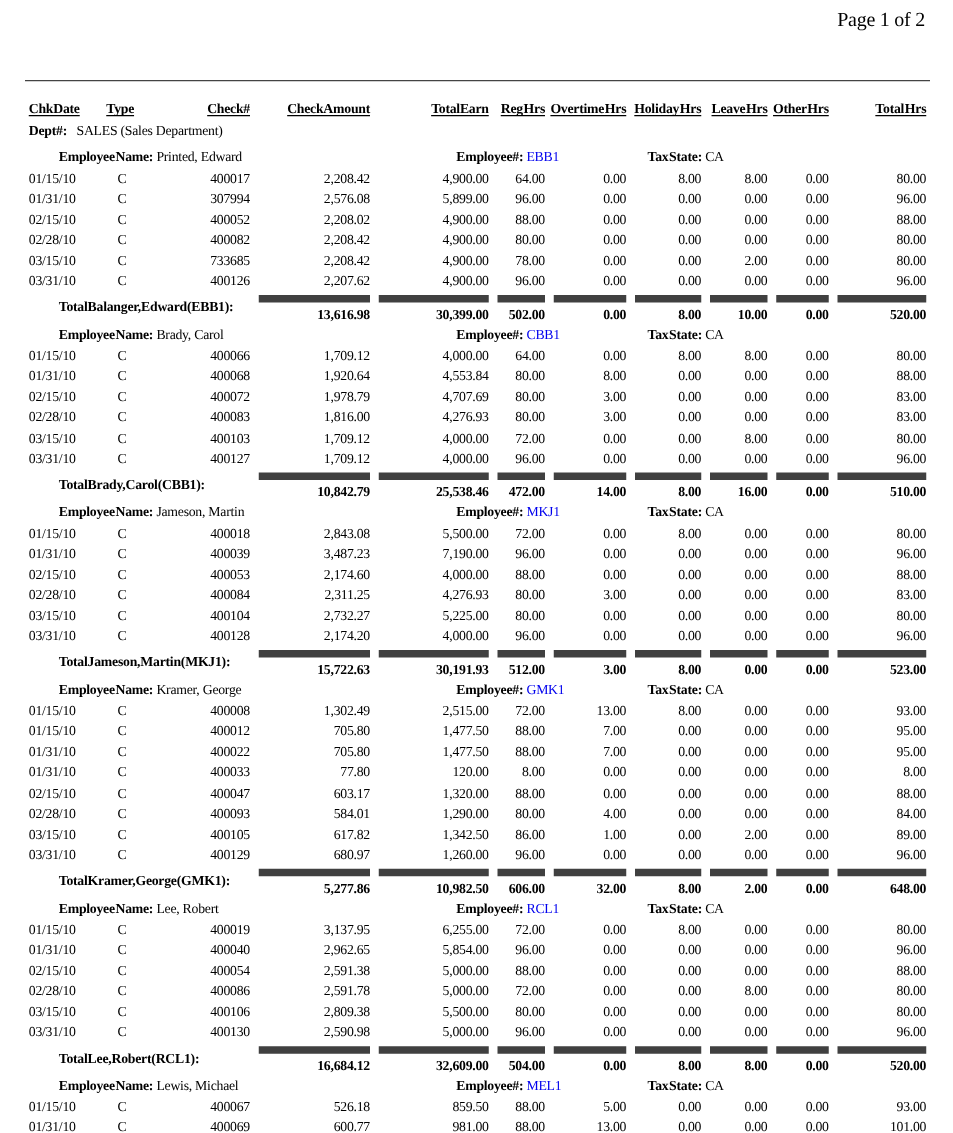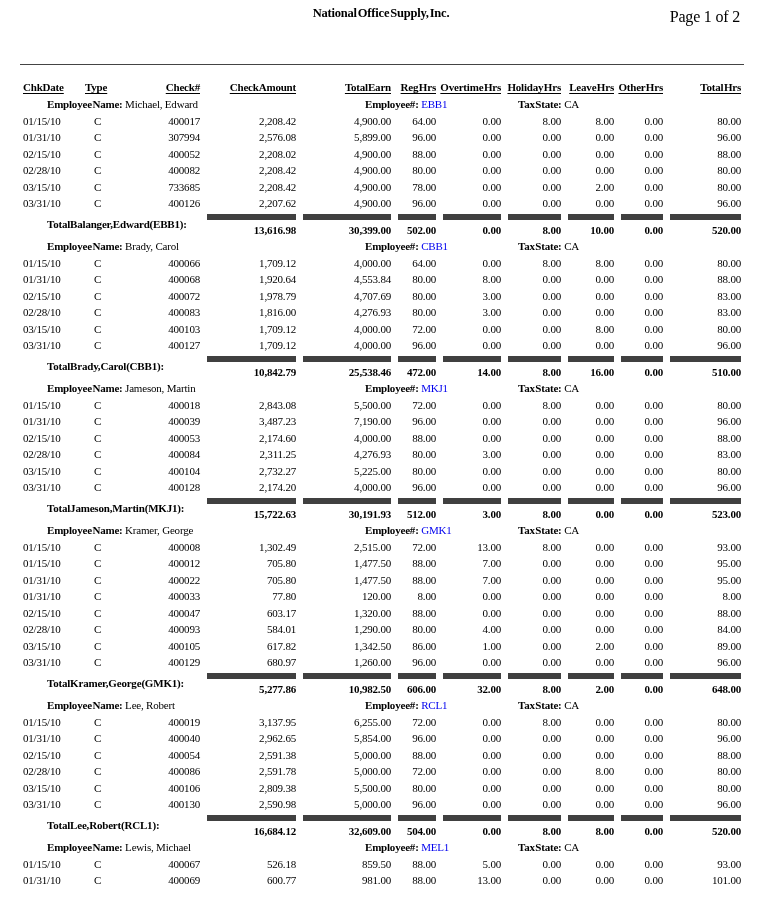--- a/index.html
+++ b/index.html
@@ -43,21 +43,20 @@
   .total-values{display:grid;grid-template-columns:96px 95px 45px 65px 60px 53px 49px 78px;margin-left:178px;}
   .tcell{border-top:6px solid #f9a8d4;margin-left:7px;text-align:right;font-weight:bold;font-size:11px;padding-top:3px;line-height:14px;white-space:nowrap;}
 </style>
 </head>
 <body>
 
 <div class="page">
 
   <header class="hdr">
     <div class="hdr-center">
-      <div class="company">National Office Supply, Inc.</div>
     </div>
     <div class="hdr-right">Page 1 of 2</div>
     <div class="rule"></div>
   </header>
 
   <table class="grid cols">
     <colgroup>
       <col style="width:63px">
         <col style="width:37px">
         <col style="width:78px">
@@ -80,25 +79,29 @@
         <th class="c6">Reg Hrs</th>
         <th class="c7">Overtime Hrs</th>
         <th class="c8">Holiday Hrs</th>
         <th class="c9">Leave Hrs</th>
         <th class="c10">Other Hrs</th>
         <th class="c11">Total Hrs</th>
       </tr>
     </thead>
   </table>
 
+  <div class="dept">
+    <span class="b">Dept#:</span>&nbsp;&nbsp;
+    <span>SALES (Sales Department)</span>
+  </div>
 
   <div id="report-body">
   <section class="emp">
     <div class="emp-hdr">
-      <span class="g1"><span class="b">Employee Name:</span> <span>Michael, Edward</span></span>
+      <span class="g1"><span class="b">Employee Name:</span> <span>Printed, Edward</span></span>
       <span class="g2"><span class="b">Employee#:</span> <span class="emp-id" style="color: rgb(0, 0, 238);">EBB1</span></span>
       <span class="g3"><span class="b">Tax State:</span> <span>CA</span></span>
     </div>
     <table class="grid">
       <colgroup>
         <col style="width:63px">
             <col style="width:37px">
             <col style="width:78px">
             <col style="width:96px">
         <col style="width:95px">

